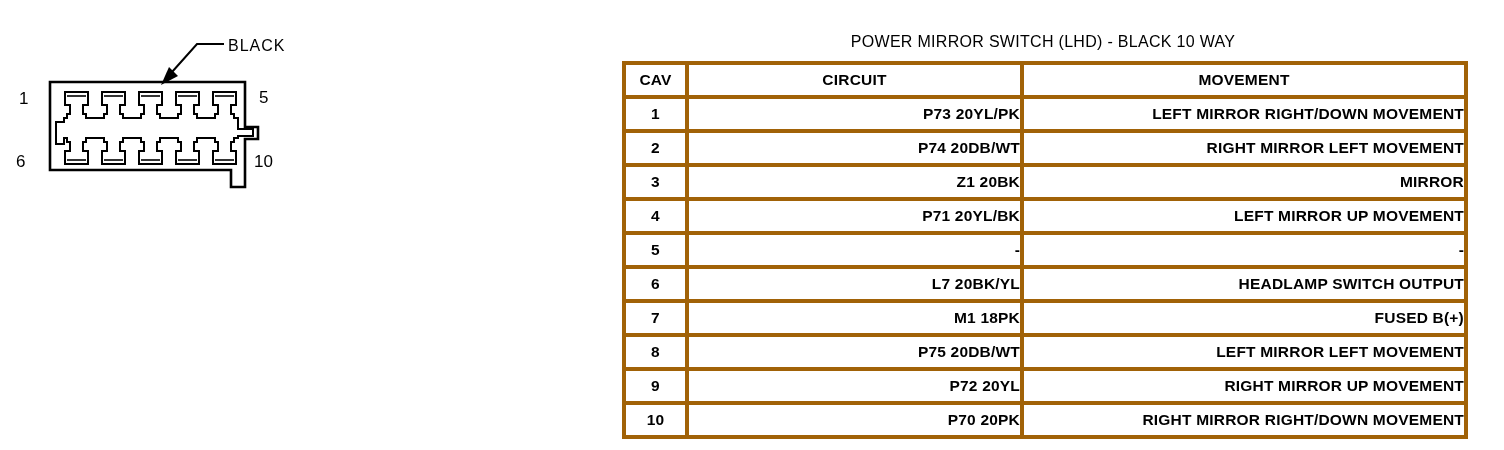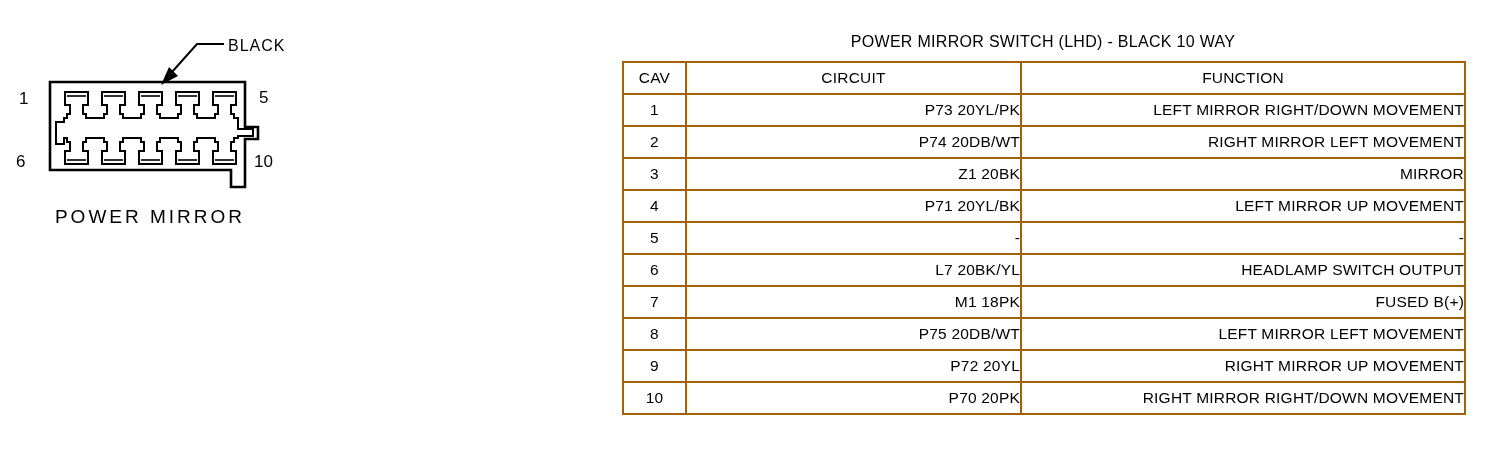--- a/index.html
+++ b/index.html
@@ -36,24 +36,24 @@
     line-height:20px;
     margin-bottom:7px;
     white-space:nowrap;
   }
   table.pinout{
     border-collapse:collapse;
     width:842px;
     table-layout:fixed;
   }
   table.pinout th, table.pinout td{
-    border:2px solid #a16207;
+    border:4px solid #a16207;
     height:30px;
     font-size:15.5px;
-    font-weight:normal;
+    font-weight:bold;
     letter-spacing:0.2px;
     padding:0;
     overflow:hidden;
     white-space:nowrap;
   }
   table.pinout th{text-align:center;}
   col.c-cav{width:63px;}
   col.c-circuit{width:335px;}
   col.c-function{width:444px;}
   td.cav{text-align:center;}
@@ -98,38 +98,37 @@
     <polygon points="161,85 169,67 178,76" fill="#000000"></polygon>
 
     <text x="228" y="51" font-size="16" letter-spacing="1">BLACK</text>
     <text x="19" y="104" font-size="17">1</text>
     <text x="259" y="103" font-size="17">5</text>
     <text x="16" y="167" font-size="17">6</text>
     <text x="254" y="167" font-size="17">10</text>
   </svg>
 
   <div class="caption">
-    <div>POWER MIRROR</div>
   </div>
 </div>
 
 <div class="table-block">
   <div class="table-title">POWER MIRROR SWITCH (LHD) - BLACK 10 WAY</div>
 
   <table class="pinout">
     <colgroup>
       <col class="c-cav">
         <col class="c-circuit">
         <col class="c-function">
     </colgroup>
     <thead>
       <tr>
         <th>CAV</th>
         <th>CIRCUIT</th>
-        <th>FUNCTION</th>
+        <th>MOVEMENT</th>
       </tr>
     </thead>
     <tbody>
       <tr>
         <td class="cav">1</td>
         <td class="circuit">P73 20YL/PK</td>
         <td class="function">LEFT MIRROR RIGHT/DOWN MOVEMENT</td>
       </tr>
       <tr>
         <td class="cav">2</td>

